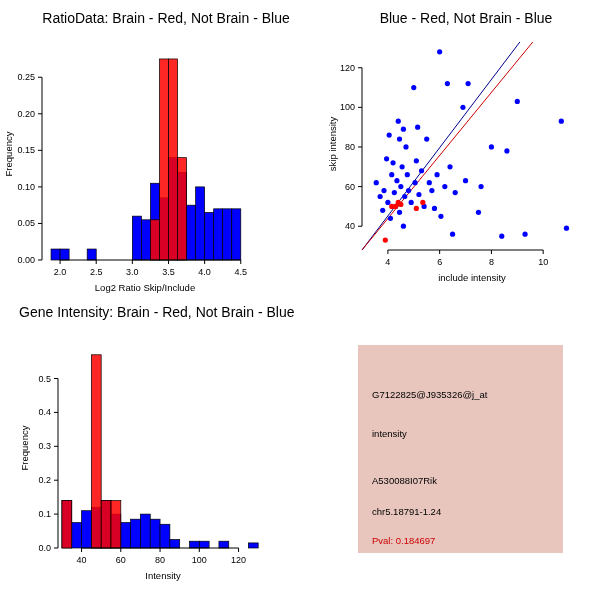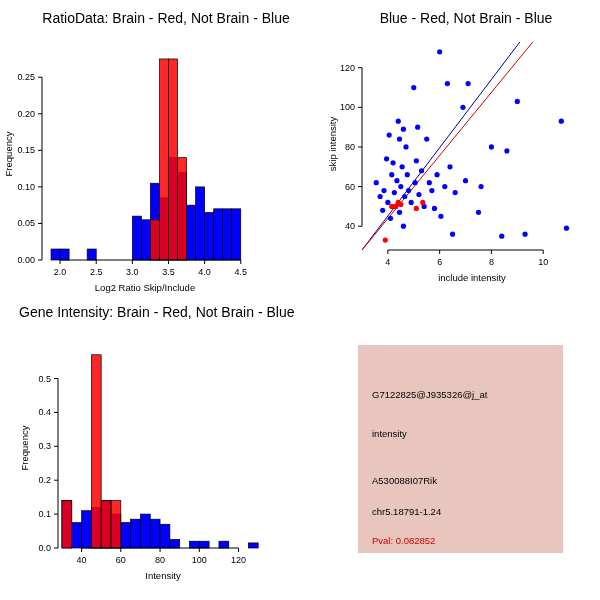--- a/index.html
+++ b/index.html
@@ -222,14 +222,14 @@
       <text x="163" y="279" font-size="9.5" font-family="&quot;Liberation Sans&quot;, sans-serif" text-anchor="middle" fill="#000">Intensity</text>
       <text x="28" y="148" font-size="9.5" font-family="&quot;Liberation Sans&quot;, sans-serif" text-anchor="middle" fill="#000" transform="rotate(-90 28 148)">Frequency</text>
     </svg>
 </div>
 
 <div class="panel info-box" style="left:352px;top:345px;width:205px;height:208px;">
   <div class="info-line" style="position:absolute;left:14px;top:44px;">G7122825@J935326@j_at</div>
   <div class="info-line" style="position:absolute;left:14px;top:83px;">intensity</div>
   <div class="info-line" style="position:absolute;left:14px;top:130px;">A530088I07Rik</div>
   <div class="info-line" style="position:absolute;left:14px;top:161px;">chr5.18791-1.24</div>
-  <div class="info-line pval" style="position:absolute;left:14px;top:190px;">Pval: 0.082852</div>
+  <div class="info-line pval" style="position:absolute;left:14px;top:190px;">Pval: 0.184697</div>
 </div>
 
 </body></html>

